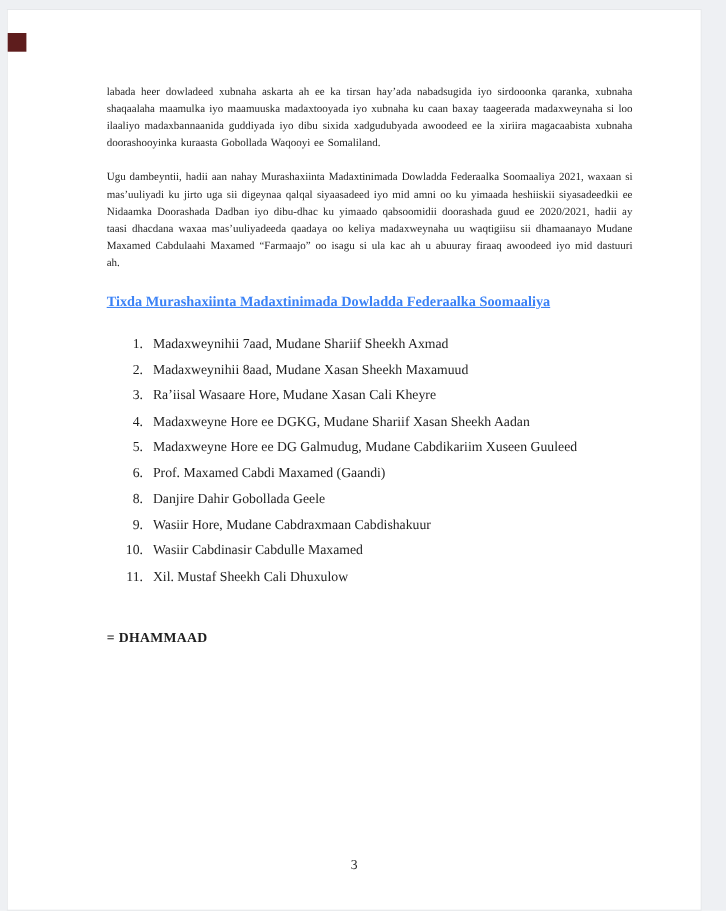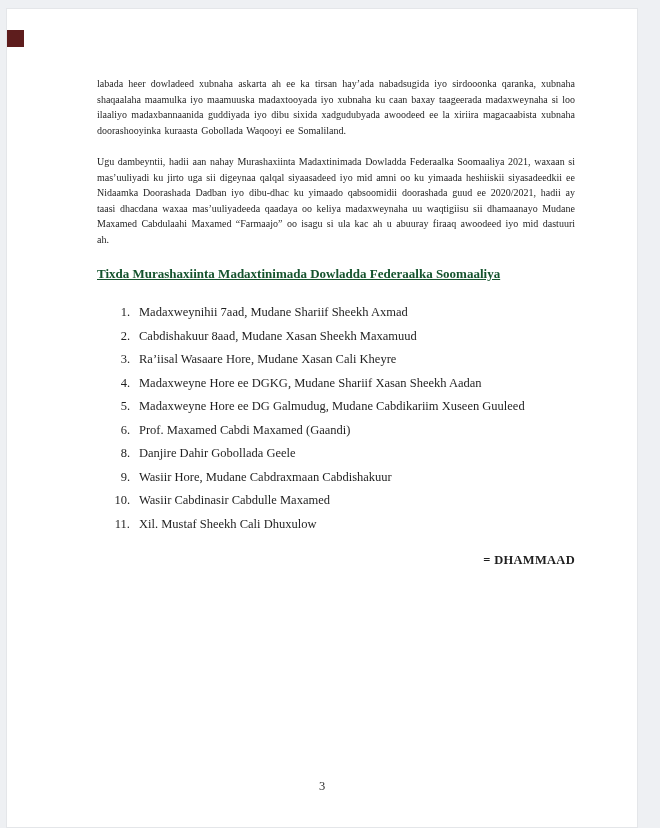--- a/index.html
+++ b/index.html
@@ -45,21 +45,21 @@
     line-height: 15.5px;
     text-align: justify;
     margin: 0 0 16px 0;
     word-spacing: 1px;
   }
   .section-heading {
     font-size: 13px;
     font-weight: bold;
     text-decoration: underline;
     margin: 19px 0 23px 0;
-    color: #14532d;
+    color: #3b82f6;
   }
   ol.candidate-list {
     list-style: none;
     margin: 0;
     padding: 0 0 0 14px;
   }
   ol.candidate-list li {
     font-size: 12.5px;
     line-height: 15.5px;
     margin: 0 0 8px 0;
@@ -67,22 +67,22 @@
   }
   ol.candidate-list .li-num {
     display: inline-block;
     width: 19px;
     text-align: right;
     margin-right: 9px;
   }
   .end-marker {
     font-size: 12.5px;
     font-weight: bold;
-    text-align: right;
-    margin-top: 21px;
+    text-align: left;
+    margin-top: 41px;
     letter-spacing: 0.3px;
   }
   .page-number {
     position: absolute;
     left: 0;
     right: 0;
     top: 770px;
     text-align: center;
     font-size: 12.5px;
     color: #2a2a2a;
@@ -98,21 +98,21 @@
   <div class="content">
 
     <p class="body-par">labada heer dowladeed xubnaha askarta ah ee ka tirsan hay’ada nabadsugida iyo sirdooonka qaranka, xubnaha shaqaalaha maamulka iyo maamuuska madaxtooyada iyo xubnaha ku caan baxay taageerada madaxweynaha si loo ilaaliyo madaxbannaanida guddiyada iyo dibu sixida xadgudubyada awoodeed ee la xiriira magacaabista xubnaha doorashooyinka kuraasta Gobollada Waqooyi ee Somaliland.</p>
 
     <p class="body-par">Ugu dambeyntii, hadii aan nahay Murashaxiinta Madaxtinimada Dowladda Federaalka Soomaaliya 2021, waxaan si mas’uuliyadi ku jirto uga sii digeynaa qalqal siyaasadeed iyo mid amni oo ku yimaada heshiiskii siyasadeedkii ee Nidaamka Doorashada Dadban iyo dibu-dhac ku yimaado qabsoomidii doorashada guud ee 2020/2021, hadii ay taasi dhacdana waxaa mas’uuliyadeeda qaadaya oo keliya madaxweynaha uu waqtigiisu sii dhamaanayo Mudane Maxamed Cabdulaahi Maxamed “Farmaajo” oo isagu si ula kac ah u abuuray firaaq awoodeed iyo mid dastuuri ah.</p>
 
     <div class="section-heading">Tixda Murashaxiinta Madaxtinimada Dowladda Federaalka Soomaaliya</div>
 
     <ol class="candidate-list">
       <li><span class="li-num">1.</span><span>Madaxweynihii 7aad, Mudane Shariif Sheekh Axmad</span></li>
-      <li><span class="li-num">2.</span><span>Cabdishakuur 8aad, Mudane Xasan Sheekh Maxamuud</span></li>
+      <li><span class="li-num">2.</span><span>Madaxweynihii 8aad, Mudane Xasan Sheekh Maxamuud</span></li>
       <li><span class="li-num">3.</span><span>Ra’iisal Wasaare Hore, Mudane Xasan Cali Kheyre</span></li>
       <li><span class="li-num">4.</span><span>Madaxweyne Hore ee DGKG, Mudane Shariif Xasan Sheekh Aadan</span></li>
       <li><span class="li-num">5.</span><span>Madaxweyne Hore ee DG Galmudug, Mudane Cabdikariim Xuseen Guuleed</span></li>
       <li><span class="li-num">6.</span><span>Prof. Maxamed Cabdi Maxamed (Gaandi)</span></li>
       <li><span class="li-num">8.</span><span>Danjire Dahir Gobollada Geele</span></li>
       <li><span class="li-num">9.</span><span>Wasiir Hore, Mudane Cabdraxmaan Cabdishakuur</span></li>
       <li><span class="li-num">10.</span><span>Wasiir Cabdinasir Cabdulle Maxamed</span></li>
       <li><span class="li-num">11.</span><span>Xil. Mustaf Sheekh Cali Dhuxulow</span></li>
     </ol>
 

